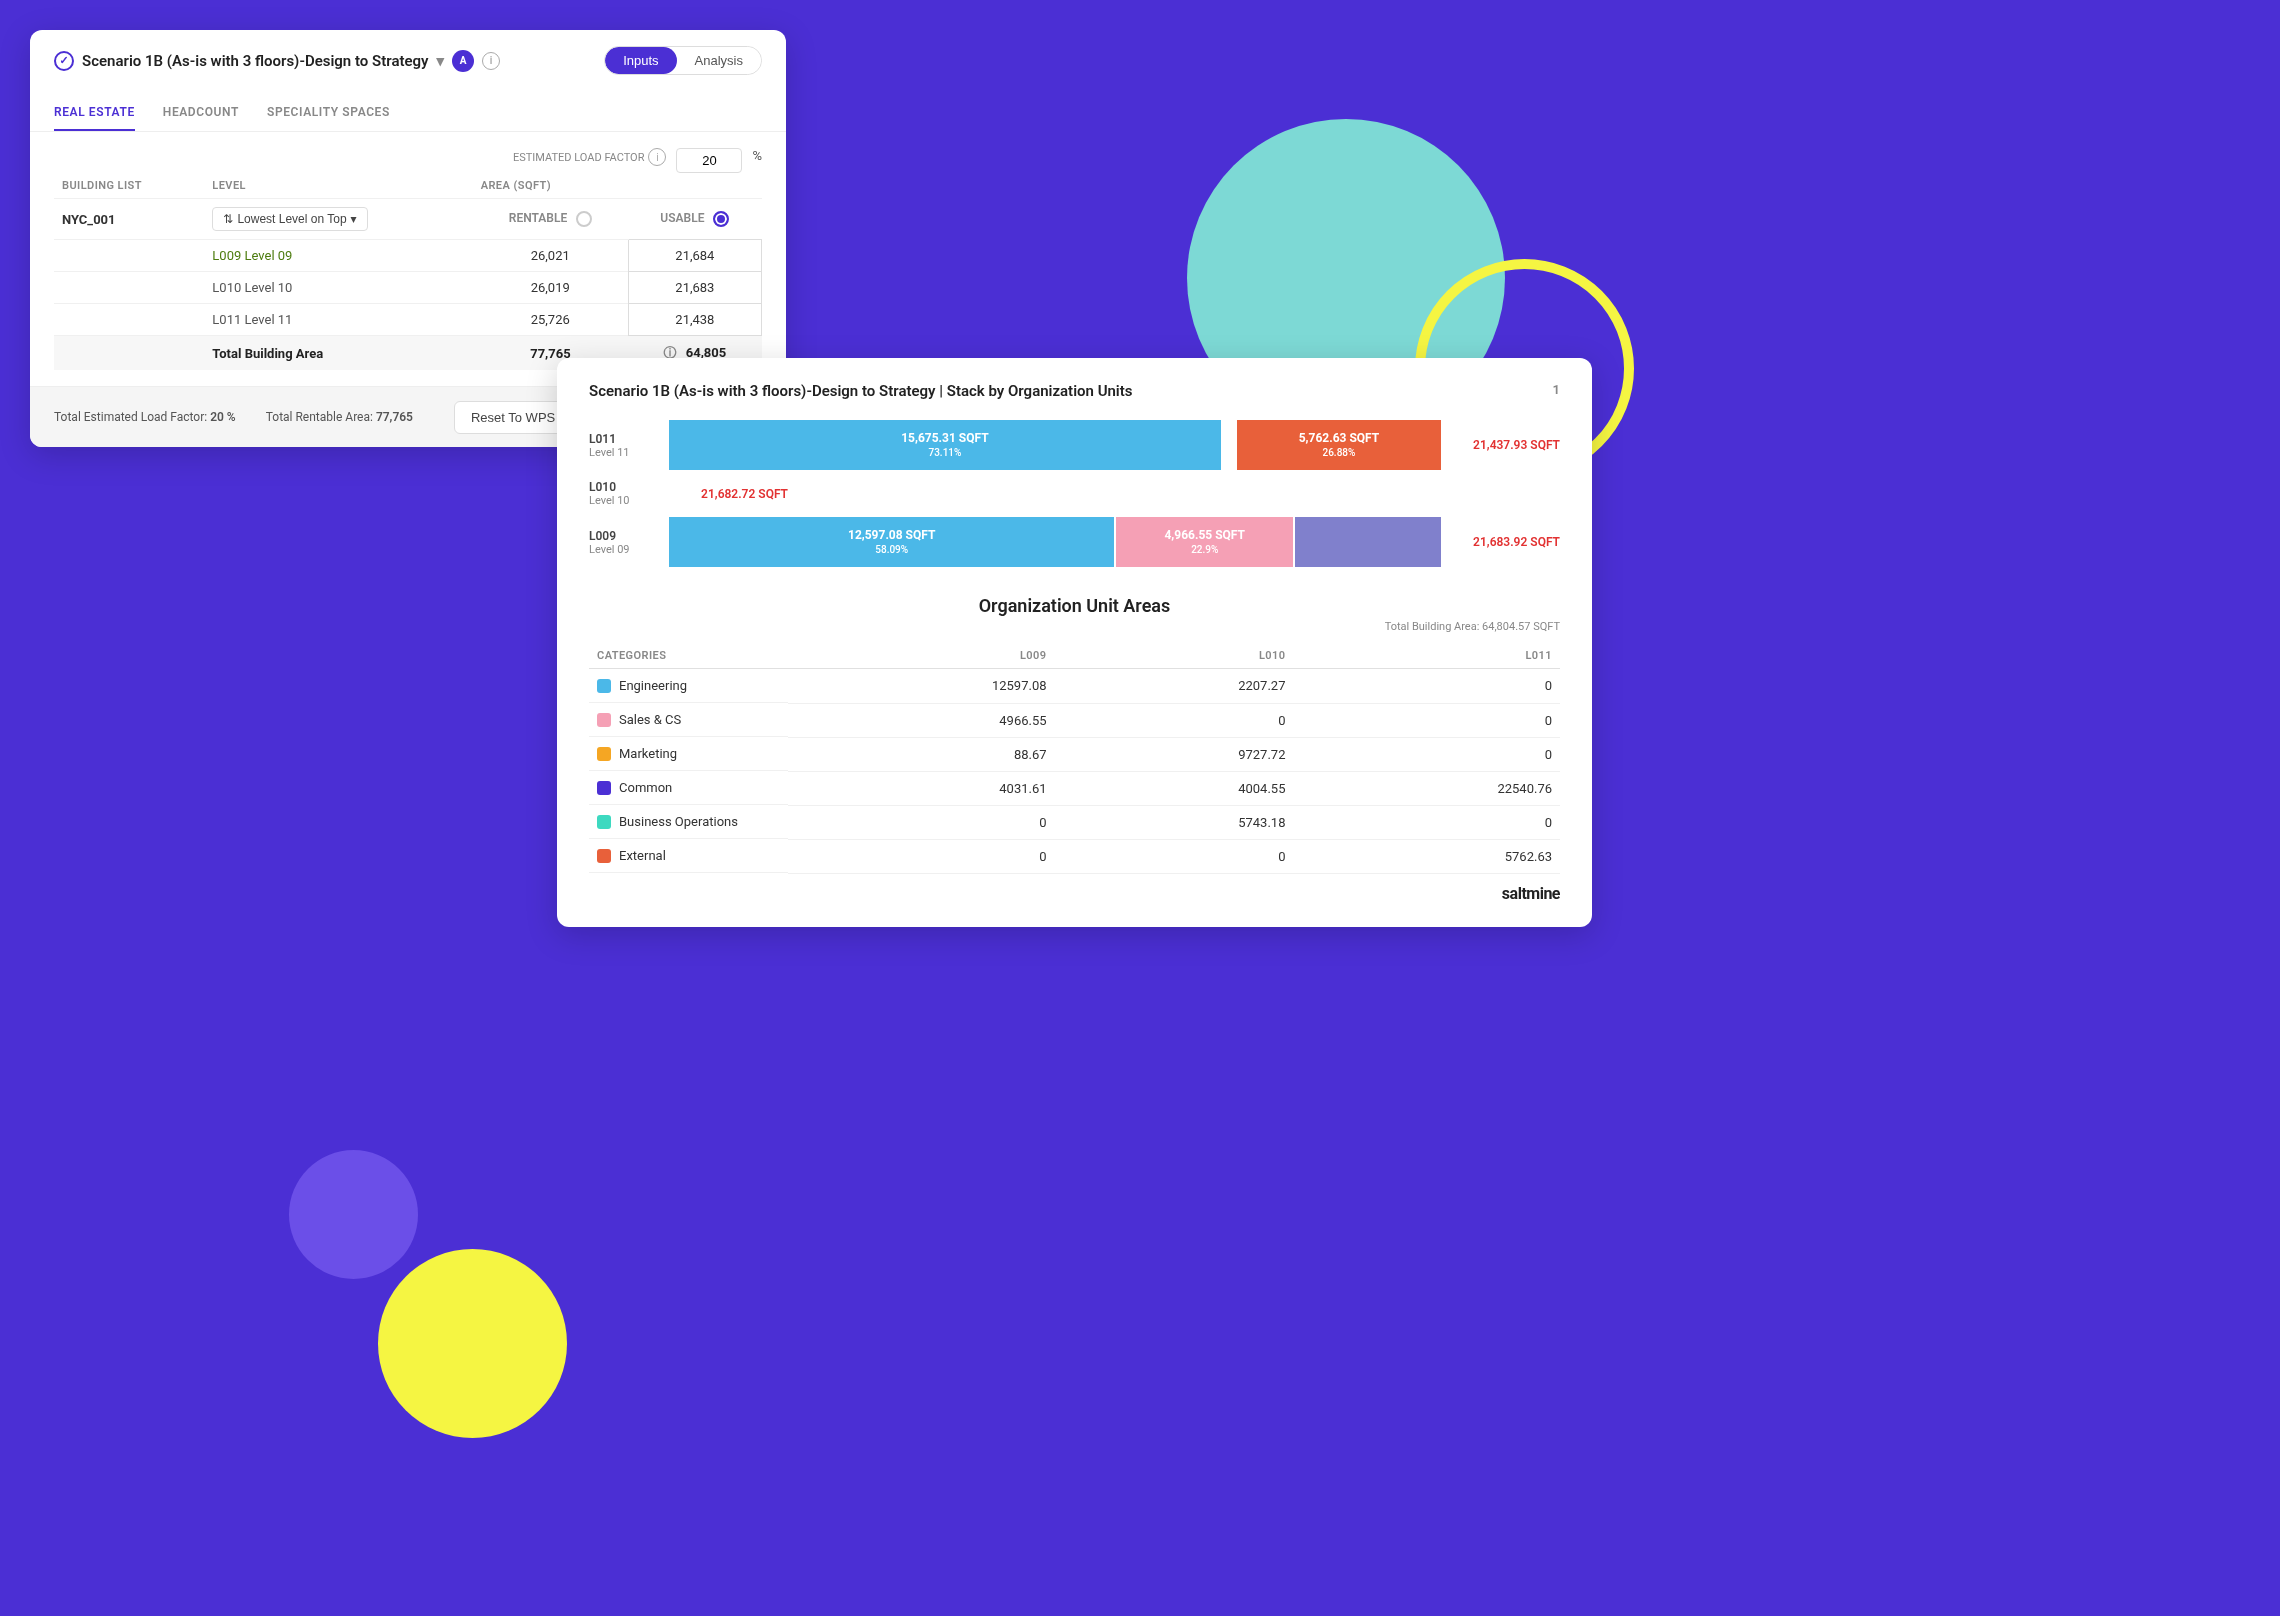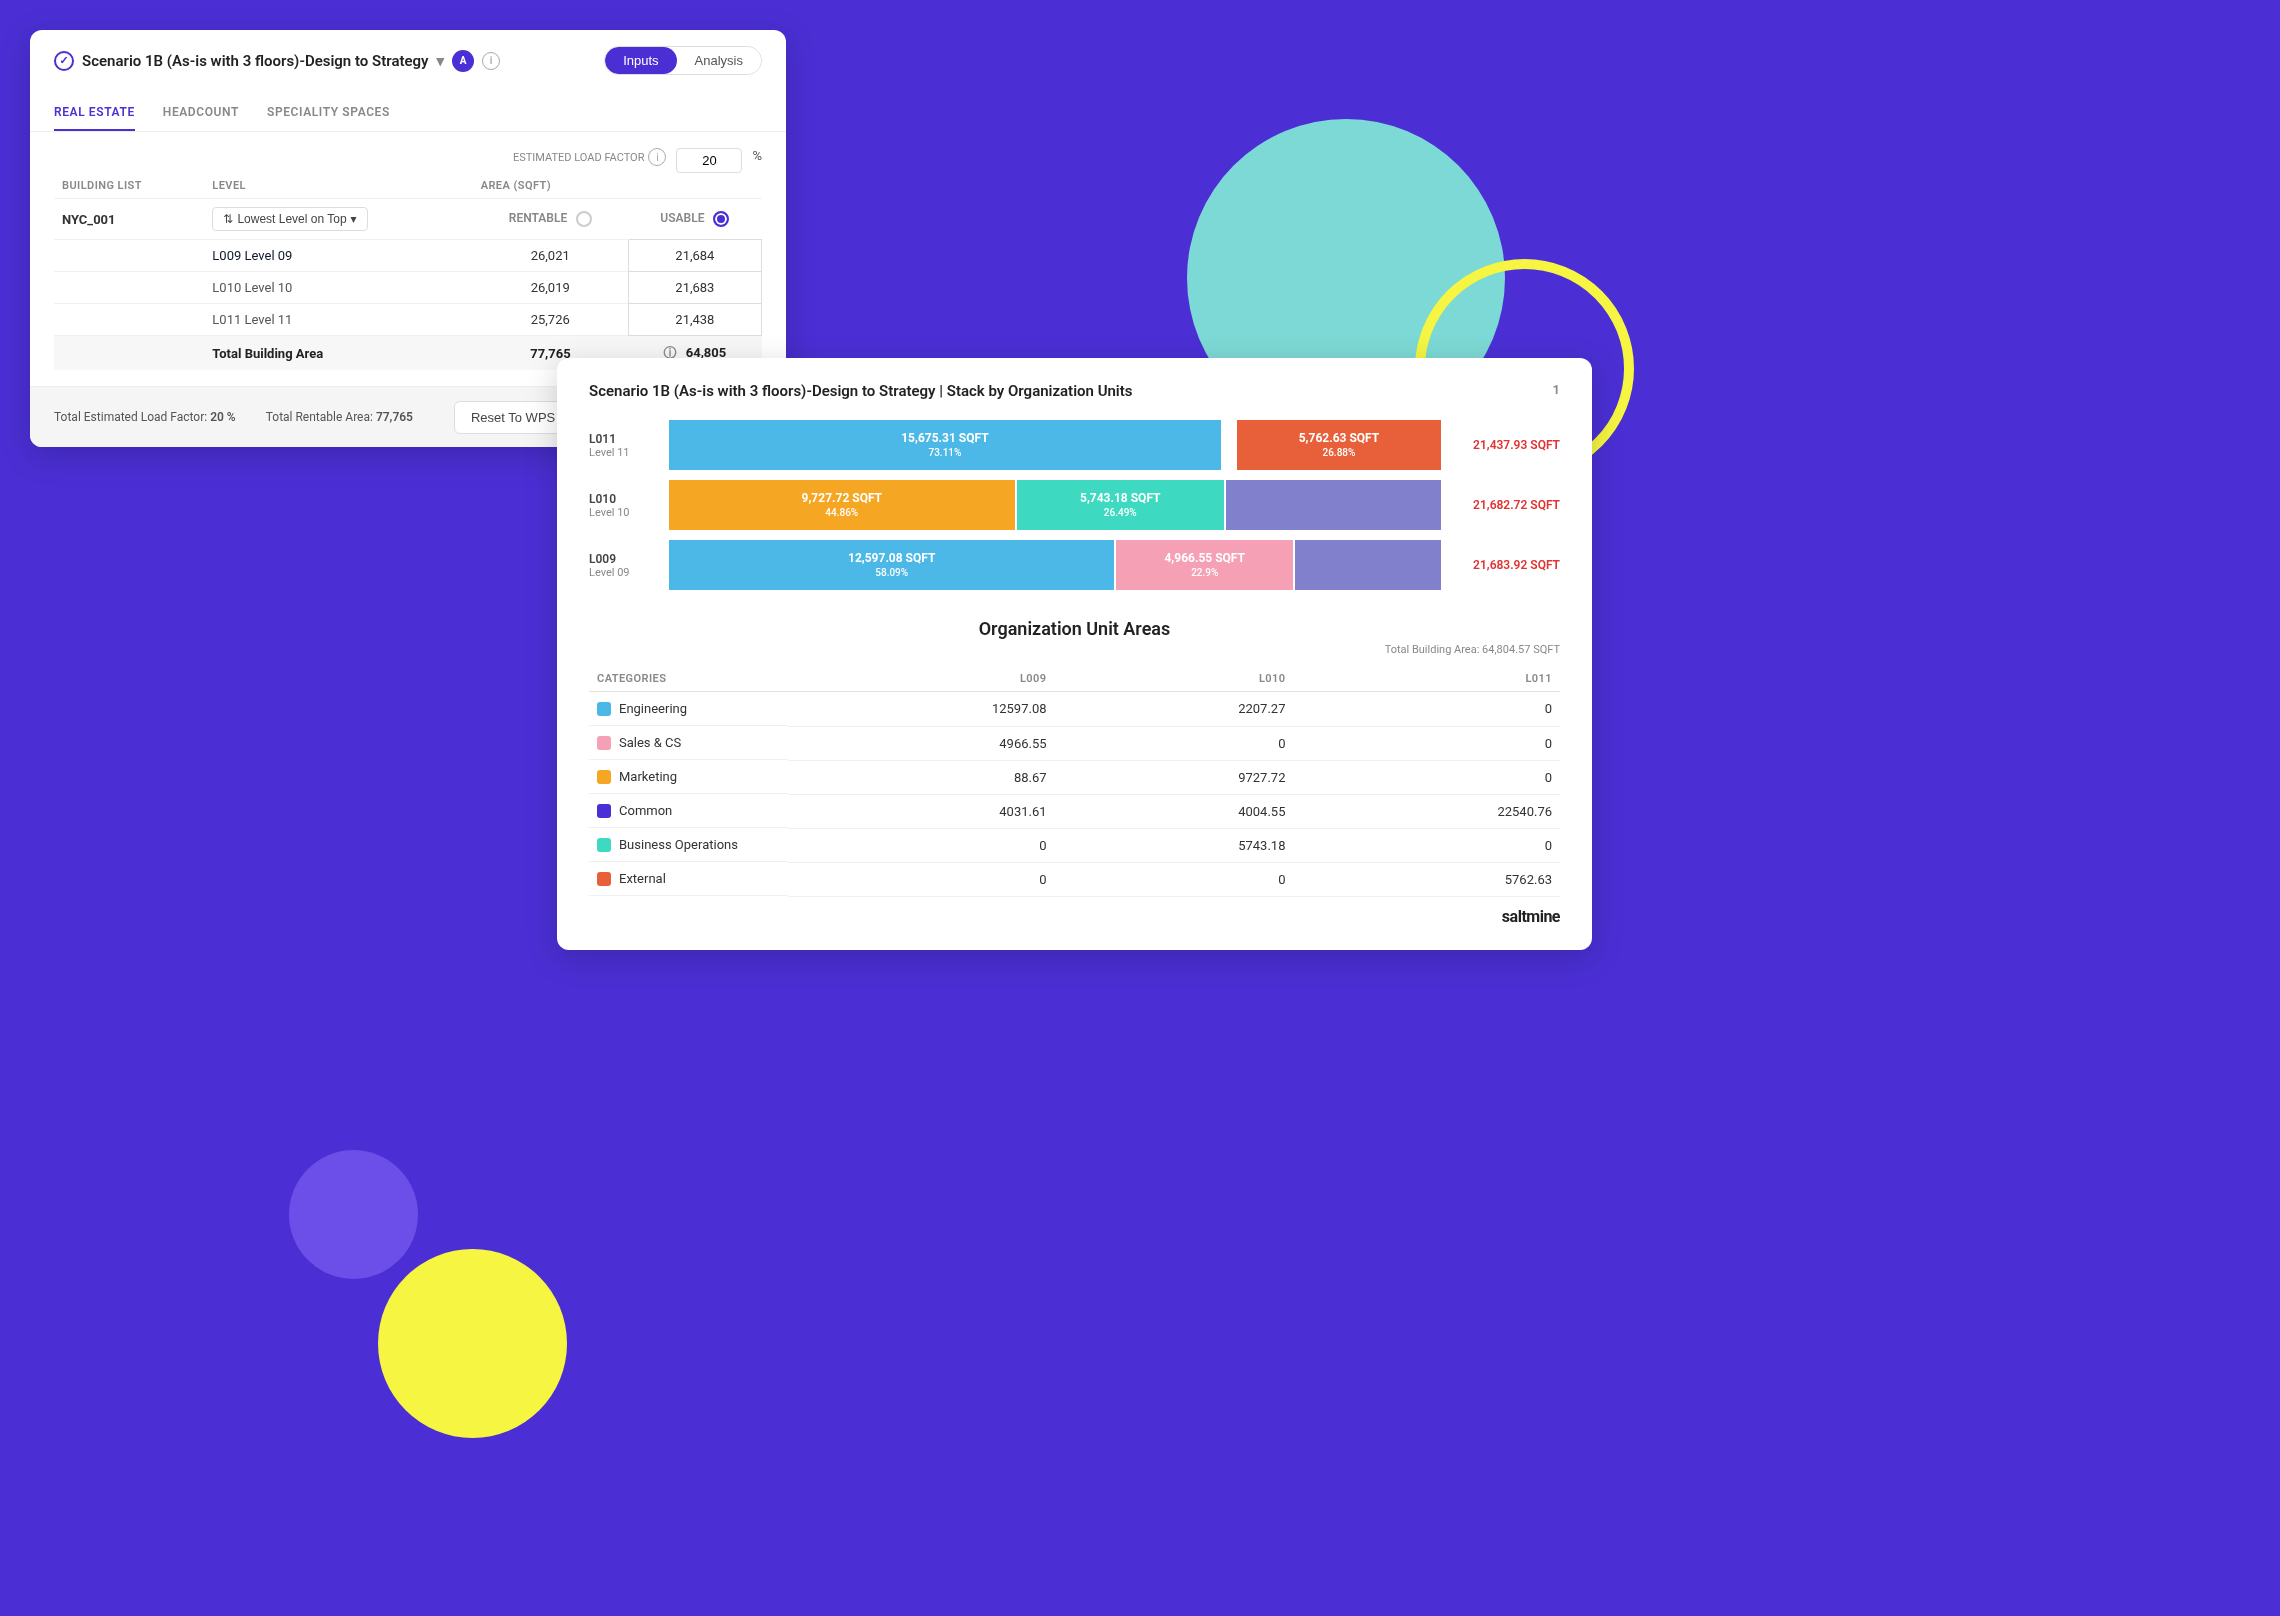--- a/index.html
+++ b/index.html
@@ -560,21 +560,21 @@
           <td style="text-align:center; font-size:12px; color:#888; font-weight:600;">
             <span>USABLE</span>
             &nbsp;
             <span class="radio-circle selected"></span>
           </td>
         </tr>
       </thead>
       <tbody>
         <tr>
           <td></td>
-          <td style="font-size:13px; color:#0f172a;">L009 Level 09</td>
+          <td style="font-size:13px; color:#4d7c0f;">L009 Level 09</td>
           <td style="text-align:center;">26,021</td>
           <td style="text-align:center; border:1px solid #ddd; border-radius:4px;">21,684</td>
         </tr>
         <tr>
           <td></td>
           <td style="font-size:13px; color:#555;">L010 Level 10</td>
           <td style="text-align:center;">26,019</td>
           <td style="text-align:center; border:1px solid #ddd; border-radius:4px;">21,683</td>
         </tr>
         <tr>
@@ -637,31 +637,20 @@
           <span class="stack-bar-pct">26.88%</span>
         </div>
       </div>
       <div class="stack-total">21,437.93 SQFT</div>
     </div>
 
     <div class="stack-row">
       <div class="stack-label">
         <div class="stack-label-main">L010</div>
         <div class="stack-label-sub">Level 10</div>
-      </div>
-      <div class="stack-bars">
-        <div class="stack-bar bar-yellow" style="flex:45;">
-          <span class="stack-bar-value">9,727.72 SQFT</span>
-          <span class="stack-bar-pct">44.86%</span>
-        </div>
-        <div class="stack-bar bar-teal" style="flex:27;">
-          <span class="stack-bar-value">5,743.18 SQFT</span>
-          <span class="stack-bar-pct">26.49%</span>
-        </div>
-        <div class="stack-bar bar-purple" style="flex:28;"></div>
       </div>
       <div class="stack-total">21,682.72 SQFT</div>
     </div>
 
     <div class="stack-row">
       <div class="stack-label">
         <div class="stack-label-main">L009</div>
         <div class="stack-label-sub">Level 09</div>
       </div>
       <div class="stack-bars">

